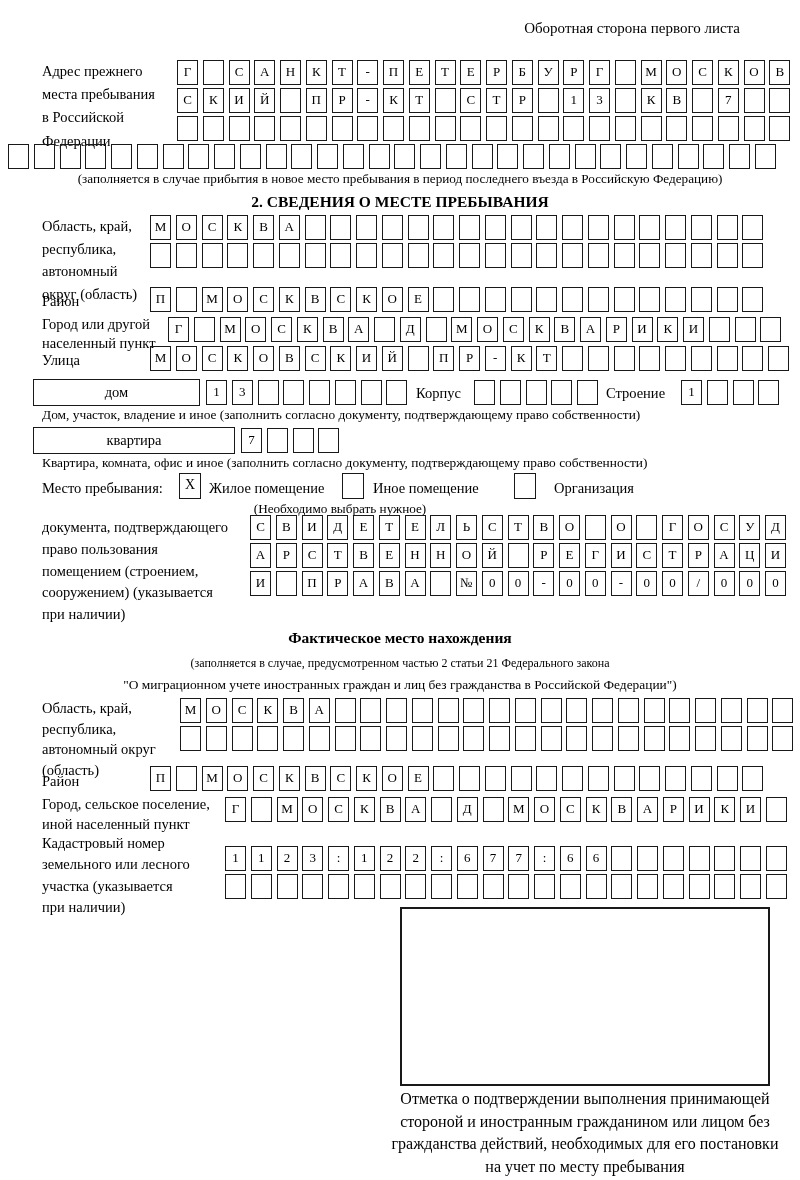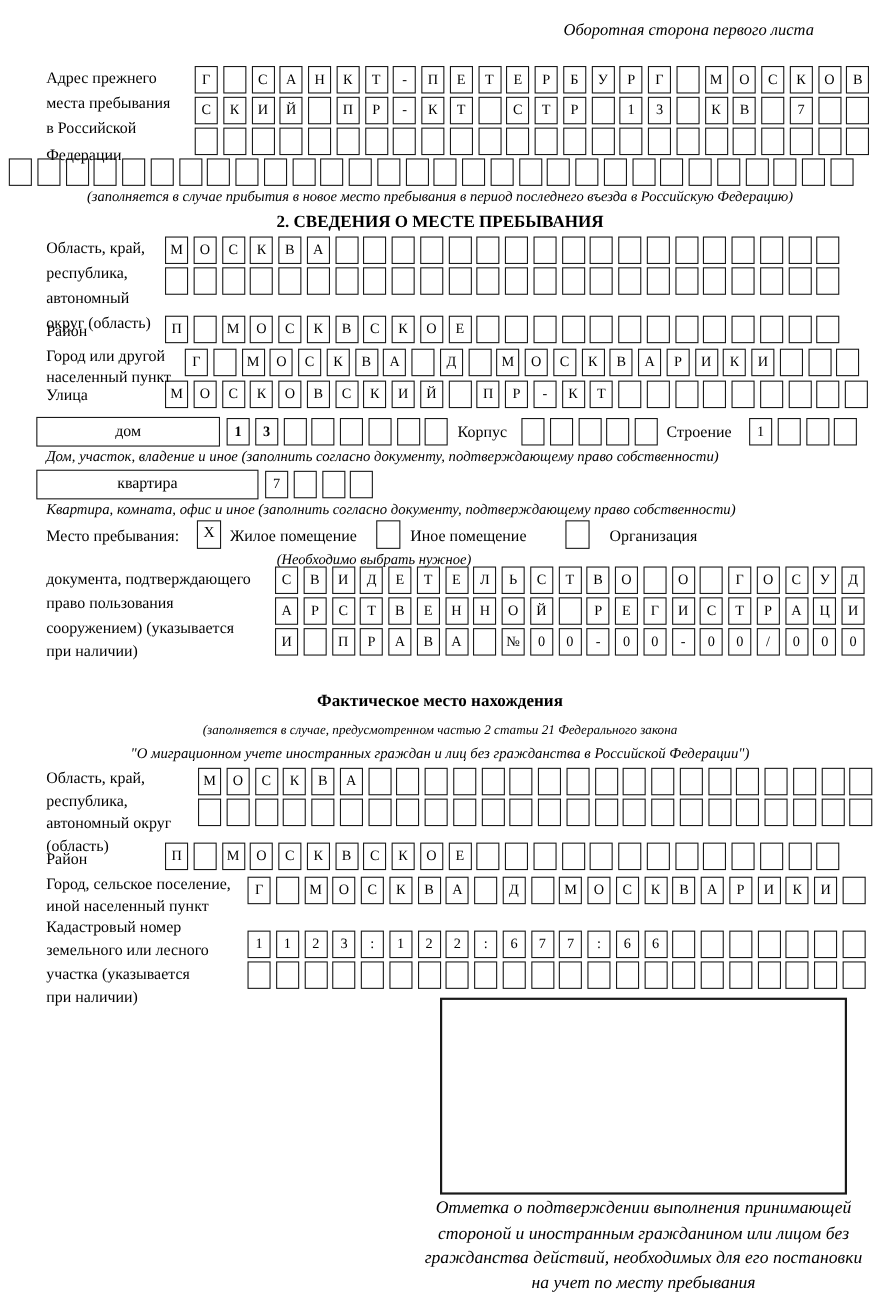--- a/index.html
+++ b/index.html
@@ -4,21 +4,21 @@
 <style>
   html,body { margin:0; padding:0; background:#fff; }
   .page { position:relative; width:800px; height:1180px; background:#ffffff;
           font-family:"Liberation Serif", serif; color:#000; overflow:hidden; }
   .row  { position:absolute; white-space:nowrap; height:26px; }
   .cell { box-sizing:border-box; display:inline-block; width:21px; height:25px;
           border:1.7px solid #191919; margin-right:4.75px; font-size:13px;
           line-height:21px; text-align:center; vertical-align:top; }
   .cbx  { width:22px; height:26px; font-size:14px; line-height:22px; }
   .lbl  { position:absolute; font-size:14.5px; line-height:22.5px; }
-  .note { position:absolute; font-size:13.2px;font-style:italic; }
+  .note { position:absolute; font-size:13.2px; }
   .center { text-align:center; }
   .title { position:absolute; width:100%; text-align:center; font-weight:bold; font-size:15.5px; }
   .widebox { position:absolute; box-sizing:border-box; border:1.8px solid #191919;
              height:27px; text-align:center; font-size:14.5px; line-height:24px; }
   .bigbox { position:absolute; border:2px solid #191919; background:#fff; }
 </style>
 </head>
 <body>
 
 <div class="page">
@@ -54,21 +54,21 @@
   <div class="lbl" style="left:42px; top:315px; line-height:19px;">
       <div>Город или другой</div>
       <div>населенный пункт</div>
     </div>
   <div class="row" style="left:168px; top:317px;"><span class="cell">Г</span><span class="cell"></span><span class="cell">М</span><span class="cell">О</span><span class="cell">С</span><span class="cell">К</span><span class="cell">В</span><span class="cell">А</span><span class="cell"></span><span class="cell">Д</span><span class="cell"></span><span class="cell">М</span><span class="cell">О</span><span class="cell">С</span><span class="cell">К</span><span class="cell">В</span><span class="cell">А</span><span class="cell">Р</span><span class="cell">И</span><span class="cell">К</span><span class="cell">И</span><span class="cell"></span><span class="cell"></span><span class="cell"></span></div>
 
   <div class="lbl" style="left:42px; top:349px;">Улица</div>
   <div class="row" style="left:150px; top:346px;"><span class="cell">М</span><span class="cell">О</span><span class="cell">С</span><span class="cell">К</span><span class="cell">О</span><span class="cell">В</span><span class="cell">С</span><span class="cell">К</span><span class="cell">И</span><span class="cell">Й</span><span class="cell"></span><span class="cell">П</span><span class="cell">Р</span><span class="cell">-</span><span class="cell">К</span><span class="cell">Т</span><span class="cell"></span><span class="cell"></span><span class="cell"></span><span class="cell"></span><span class="cell"></span><span class="cell"></span><span class="cell"></span><span class="cell"></span><span class="cell"></span></div>
 
   <div class="widebox" style="left:33px; top:379px; width:167px;">дом</div>
-  <div class="row" style="left:206px; top:380px;font-weight:bold;"><span class="cell">1</span><span class="cell">3</span><span class="cell"></span><span class="cell"></span><span class="cell"></span><span class="cell"></span><span class="cell"></span><span class="cell"></span></div>
+  <div class="row" style="left:206px; top:380px;"><span class="cell">1</span><span class="cell">3</span><span class="cell"></span><span class="cell"></span><span class="cell"></span><span class="cell"></span><span class="cell"></span><span class="cell"></span></div>
   <div class="lbl" style="left:416px; top:382px;">Корпус</div>
   <div class="row" style="left:474px; top:380px;"><span class="cell"></span><span class="cell"></span><span class="cell"></span><span class="cell"></span><span class="cell"></span></div>
   <div class="lbl" style="left:606px; top:382px;">Строение</div>
   <div class="row" style="left:681px; top:380px;"><span class="cell">1</span><span class="cell"></span><span class="cell"></span><span class="cell"></span></div>
   <div class="note" style="left:42px; top:407px; font-size:13.4px;">Дом, участок, владение и иное (заполнить согласно документу, подтверждающему право собственности)</div>
 
   <div class="widebox" style="left:33px; top:427px; width:202px;">квартира</div>
   <div class="row" style="left:241px; top:428px;"><span class="cell">7</span><span class="cell"></span><span class="cell"></span><span class="cell"></span></div>
   <div class="note" style="left:42px; top:455px; font-size:13.4px;">Квартира, комната, офис и иное (заполнить согласно документу, подтверждающему право собственности)</div>
 
@@ -77,20 +77,21 @@
   <div class="lbl" style="left:209px; top:477px;">Жилое помещение</div>
   <span class="cell cbx" style="position:absolute; left:342px; top:473px;"></span>
   <div class="lbl" style="left:373px; top:477px;">Иное помещение</div>
   <span class="cell cbx" style="position:absolute; left:514px; top:473px;"></span>
   <div class="lbl" style="left:554px; top:477px;">Организация</div>
   <div class="note center" style="left:140px; width:400px; top:501px;">(Необходимо выбрать нужное)</div>
 
   <div class="lbl" style="left:42px; top:517px; line-height:21.8px;">
       <div>документа, подтверждающего</div>
       <div>право пользования</div>
+      <div>помещением (строением,</div>
       <div>сооружением) (указывается</div>
       <div>при наличии)</div>
     </div>
   <div class="row" style="left:250px; top:515px;"><span class="cell">С</span><span class="cell">В</span><span class="cell">И</span><span class="cell">Д</span><span class="cell">Е</span><span class="cell">Т</span><span class="cell">Е</span><span class="cell">Л</span><span class="cell">Ь</span><span class="cell">С</span><span class="cell">Т</span><span class="cell">В</span><span class="cell">О</span><span class="cell"></span><span class="cell">О</span><span class="cell"></span><span class="cell">Г</span><span class="cell">О</span><span class="cell">С</span><span class="cell">У</span><span class="cell">Д</span></div>
   <div class="row" style="left:250px; top:543px;"><span class="cell">А</span><span class="cell">Р</span><span class="cell">С</span><span class="cell">Т</span><span class="cell">В</span><span class="cell">Е</span><span class="cell">Н</span><span class="cell">Н</span><span class="cell">О</span><span class="cell">Й</span><span class="cell"></span><span class="cell">Р</span><span class="cell">Е</span><span class="cell">Г</span><span class="cell">И</span><span class="cell">С</span><span class="cell">Т</span><span class="cell">Р</span><span class="cell">А</span><span class="cell">Ц</span><span class="cell">И</span></div>
   <div class="row" style="left:250px; top:571px;"><span class="cell">И</span><span class="cell"></span><span class="cell">П</span><span class="cell">Р</span><span class="cell">А</span><span class="cell">В</span><span class="cell">А</span><span class="cell"></span><span class="cell">№</span><span class="cell">0</span><span class="cell">0</span><span class="cell">-</span><span class="cell">0</span><span class="cell">0</span><span class="cell">-</span><span class="cell">0</span><span class="cell">0</span><span class="cell">/</span><span class="cell">0</span><span class="cell">0</span><span class="cell">0</span></div>
 
   <div class="title" style="top:629px;">Фактическое место нахождения</div>
   <div class="note center" style="left:0; width:100%; top:656px; font-size:12px;">(заполняется в случае, предусмотренном частью 2 статьи 21 Федерального закона</div>
   <div class="note center" style="left:0; width:100%; top:677px; font-size:13.4px;">"О миграционном учете иностранных граждан и лиц без гражданства в Российской Федерации")</div>

